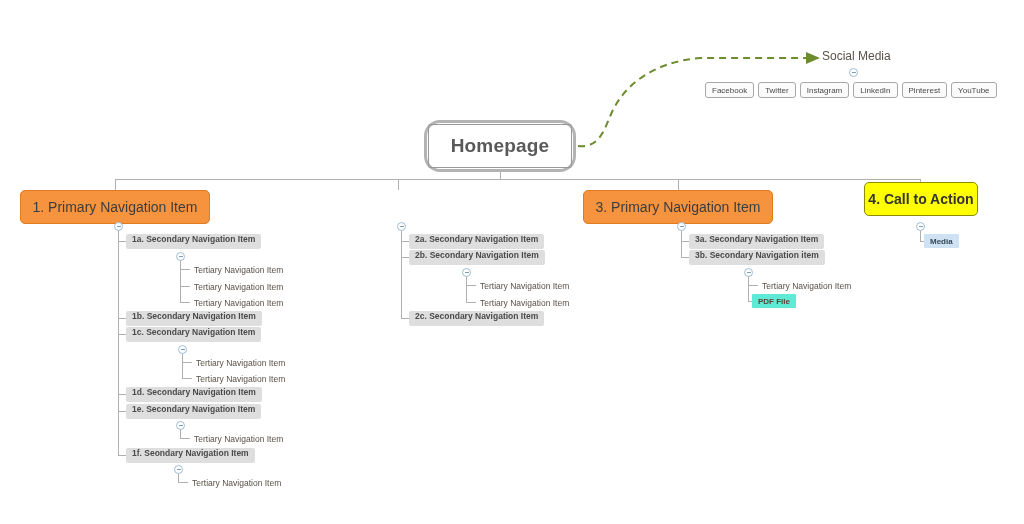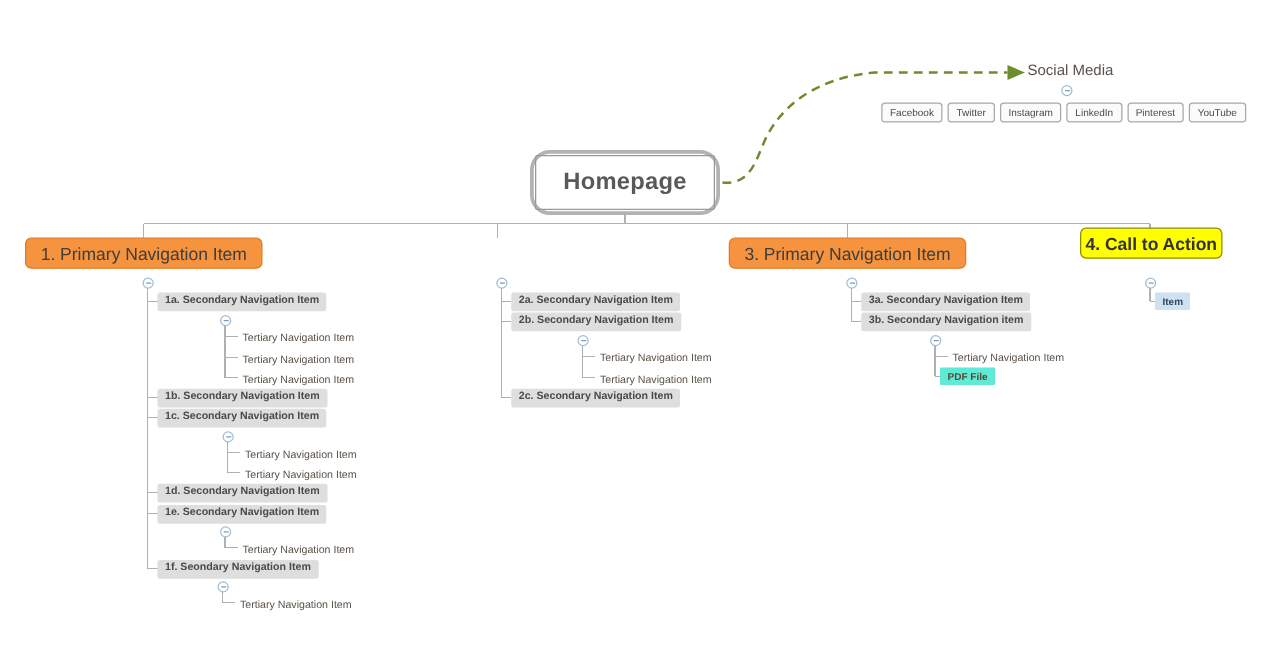--- a/index.html
+++ b/index.html
@@ -53,21 +53,21 @@
     font-weight: bold;
     color: #595959;
     letter-spacing: 0.2px;
     position: relative;
     z-index: 2;
   }
 
   
   .primary {
     position: absolute;
-    height: 25px;
+    height: 34px;
     border-radius: 5px;
     display: flex;
     align-items: center;
     justify-content: center;
     font-size: 14px;
     background: #f5933f;
     border: 1.5px solid #e07b20;
     color: #3d3d3d;
     z-index: 5;
     white-space: nowrap;
@@ -352,16 +352,16 @@
   <div class="toggle" style="left:744px; top:268px;"></div>
 
   <div class="tertiary" style="left:762px; top:279px;">
     <span>Tertiary Navigation Item</span>
   </div>
   <div class="chip pdf" style="left:752px; top:294px;">
     <span>PDF File</span>
   </div>
 
   <div class="chip form" style="left:924px; top:234px;">
-    <span>Item</span>
+    <span>Media</span>
   </div>
 
 </div>
 
 </body></html>

